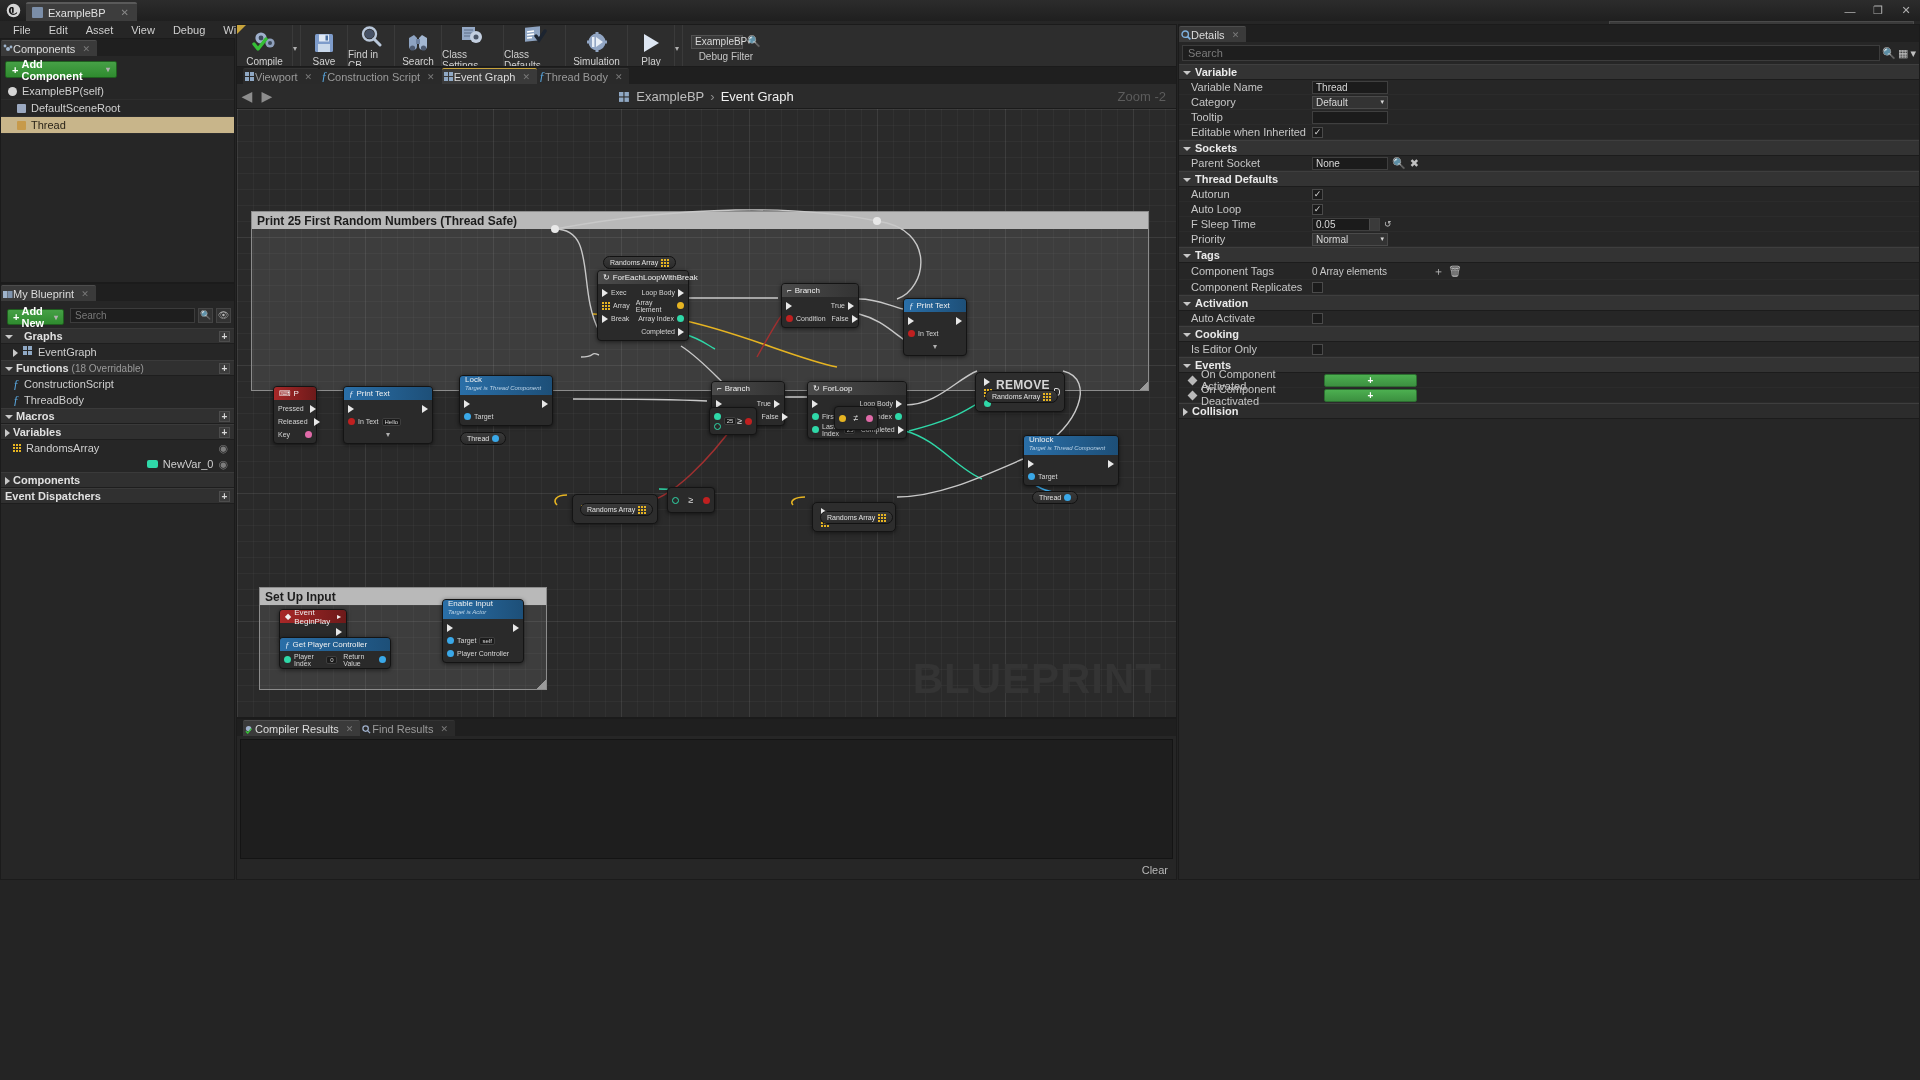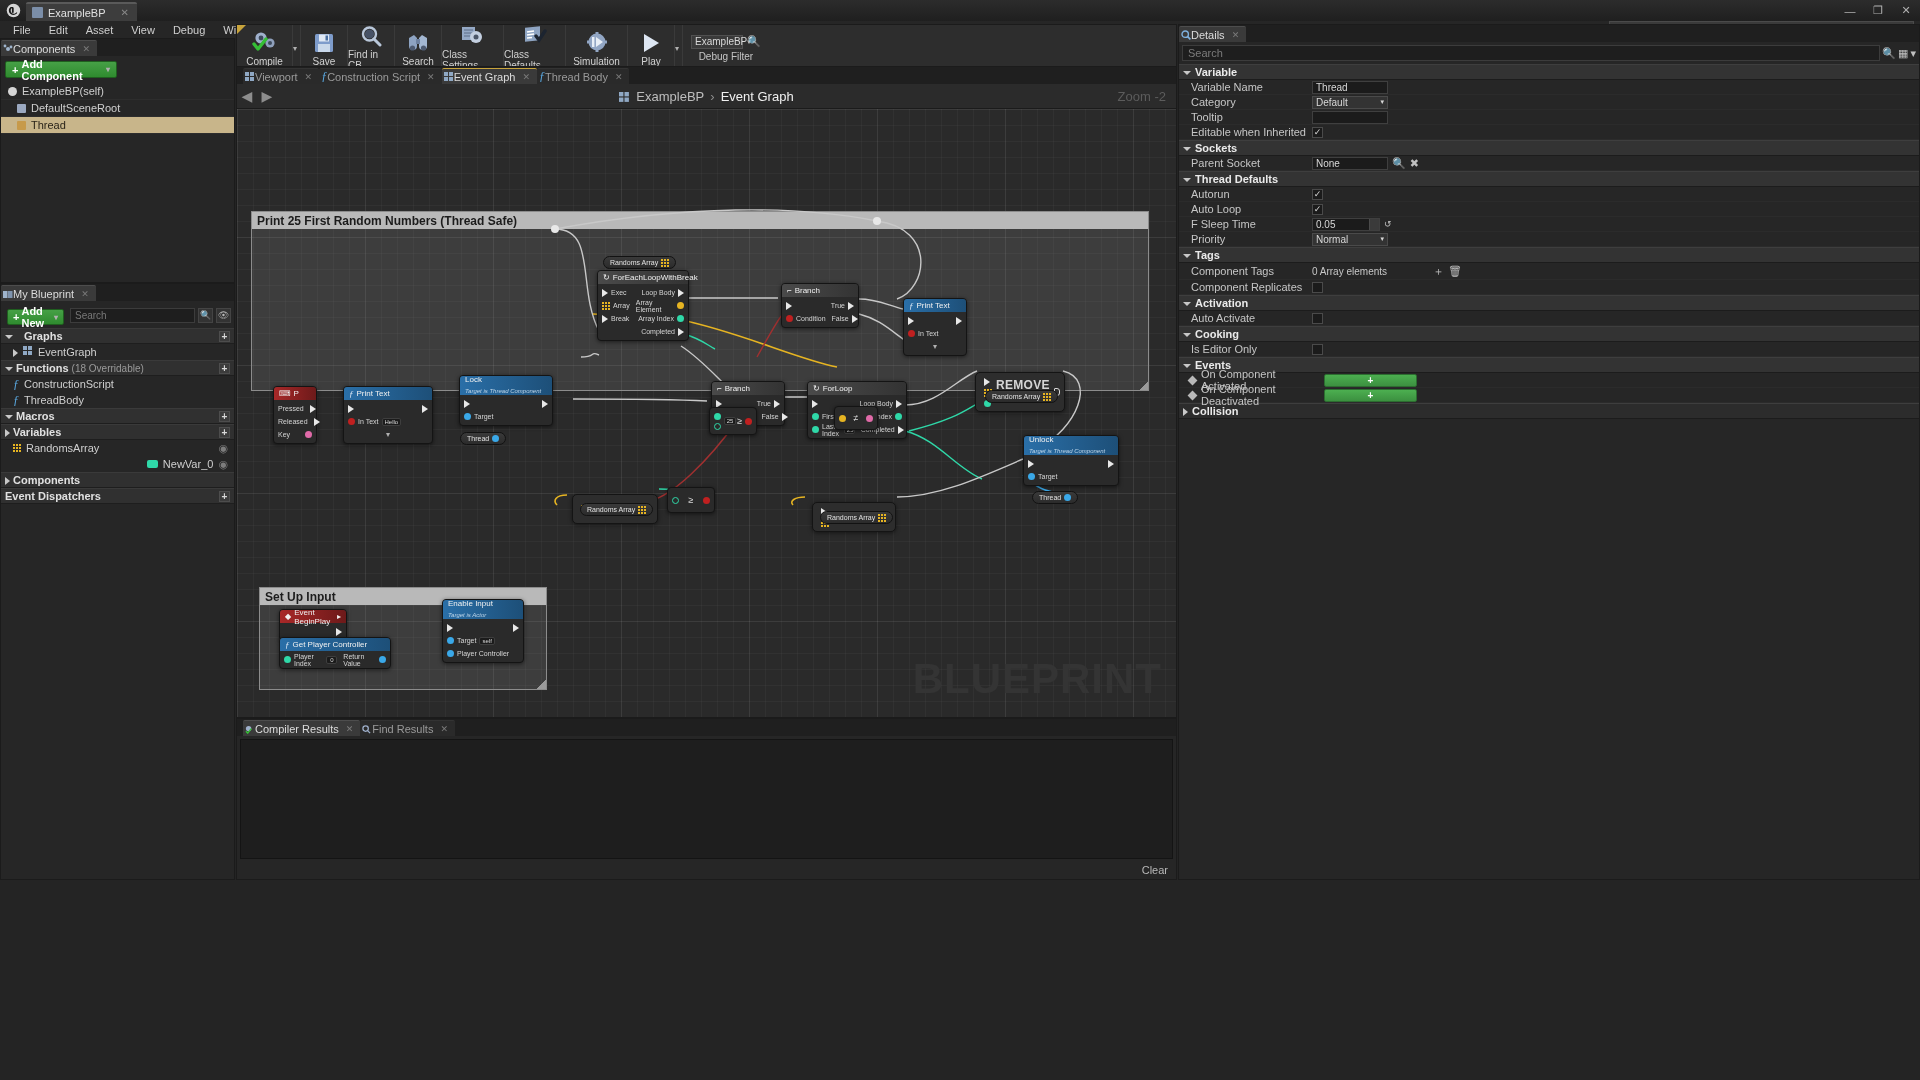--- a/index.html
+++ b/index.html
@@ -137,21 +137,21 @@
   
   .node { position:absolute; background:#2a2a2a; border:1px solid #141414;
     border-radius:4px; box-shadow:0 1px 4px rgba(0,0,0,.55); }
   .nhead { height:13px; border-radius:3px 3px 0 0; display:flex; align-items:center;
     gap:3px; padding:0 5px; font-size:8px; color:#f0f0f0;
     background:linear-gradient(90deg,#3a3a3a,#2d2d2d); }
   .nhead.blue { background:linear-gradient(90deg,#2a6fa8,#1d4f78); }
   .nhead.red  { background:linear-gradient(90deg,#a82828,#6d1a1a); }
   .nhead.grey { background:linear-gradient(90deg,#4a4a4a,#333); }
   .nhead.sub { height:19px; flex-direction:column; align-items:flex-start; gap:0;
-    justify-content:space-between; line-height:8px; }
+    justify-content:flex-start; line-height:8px; }
   .nhead .sub2 { font-size:6px; color:#bcd4e8; font-style:italic; }
   .nbody { padding:3px 0; display:flex; flex-direction:column; gap:2px; }
   .prow { height:11px; display:flex; align-items:center; justify-content:space-between;
     padding:0 4px; font-size:7px; color:#d5d5d5; gap:6px;}
   .pin-l { display:flex; align-items:center; gap:3px; }
   .pin-r { display:flex; align-items:center; gap:3px; }
   .exec { width:0; height:0; border-left:6px solid #e8e8e8;
     border-top:4px solid transparent; border-bottom:4px solid transparent; flex:none;}
   .exec.hollow { border-left-color:transparent; width:6px; height:8px;
     border:1px solid #d8d8d8; border-radius:1px 3px 3px 1px; background:transparent;}

